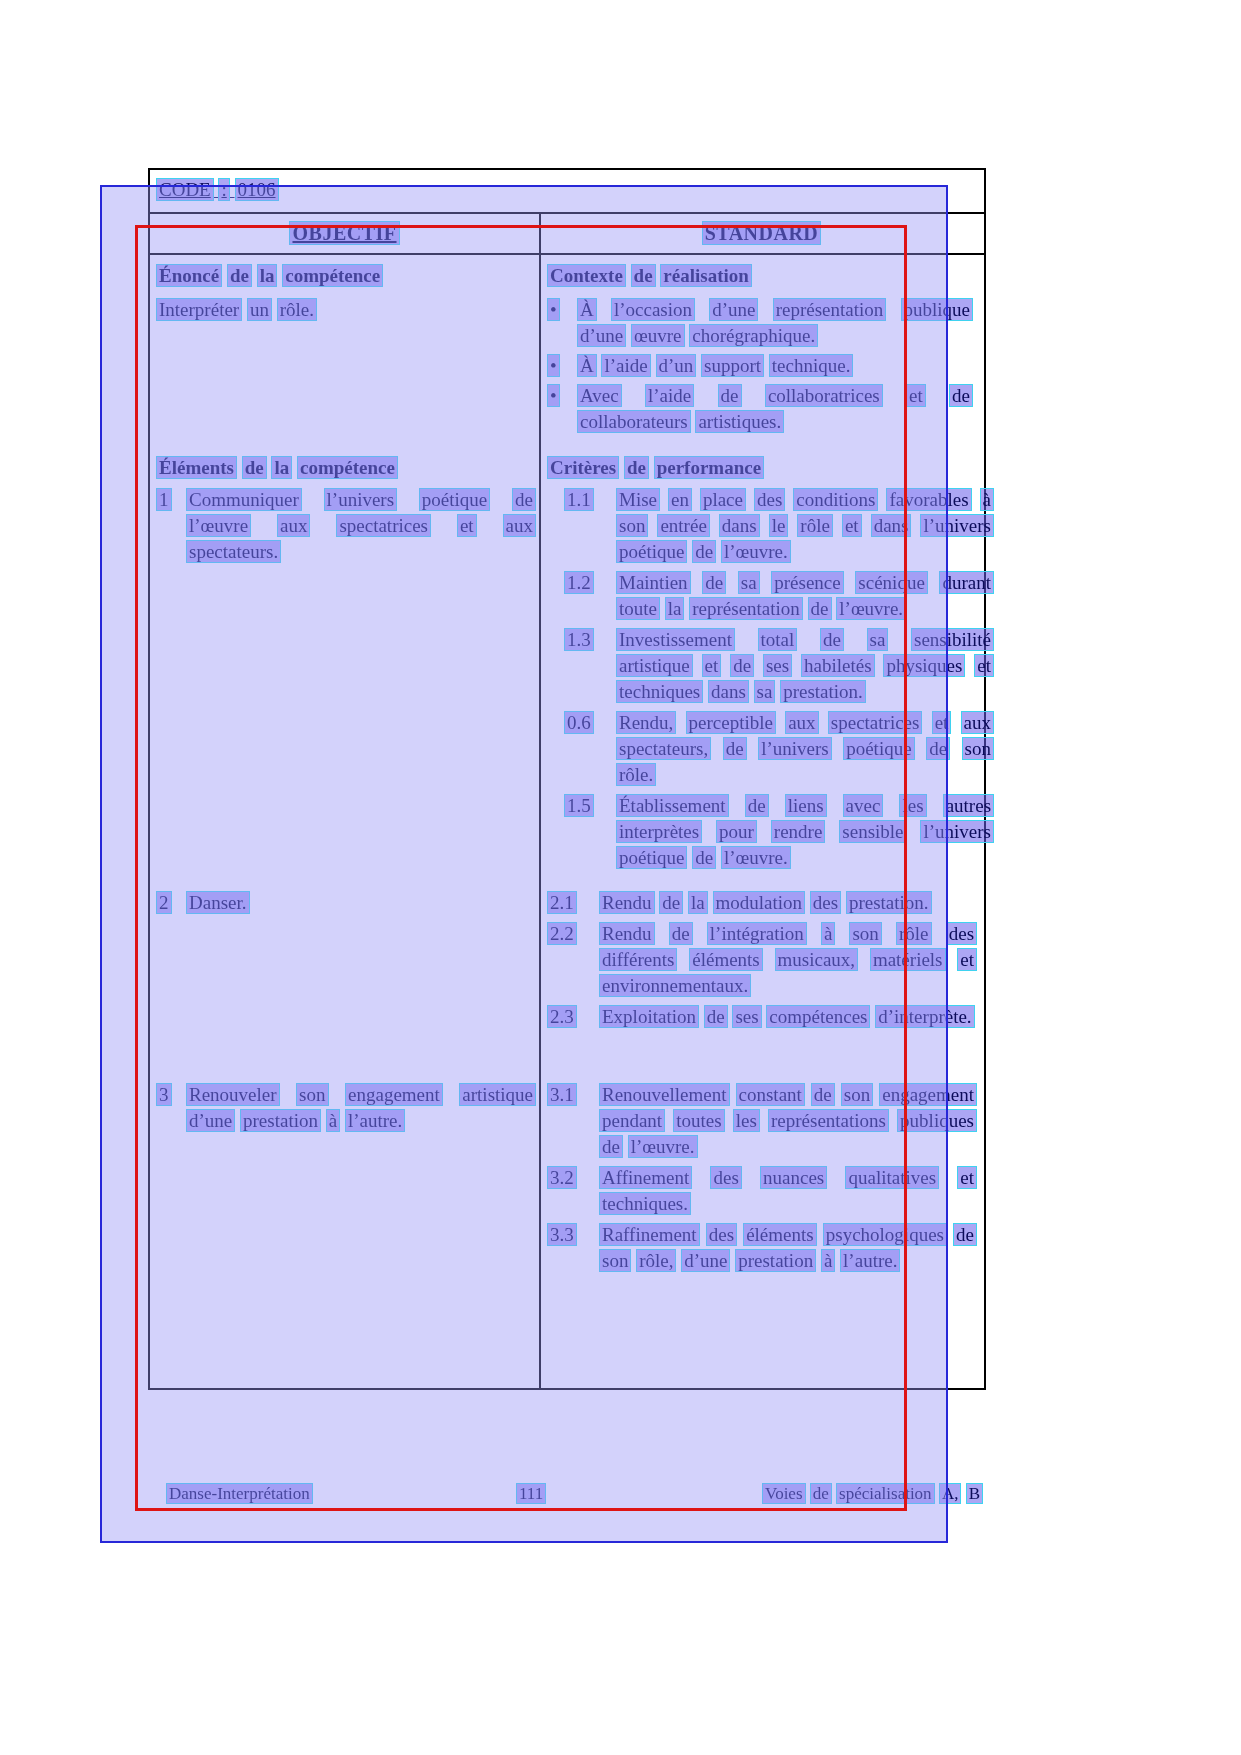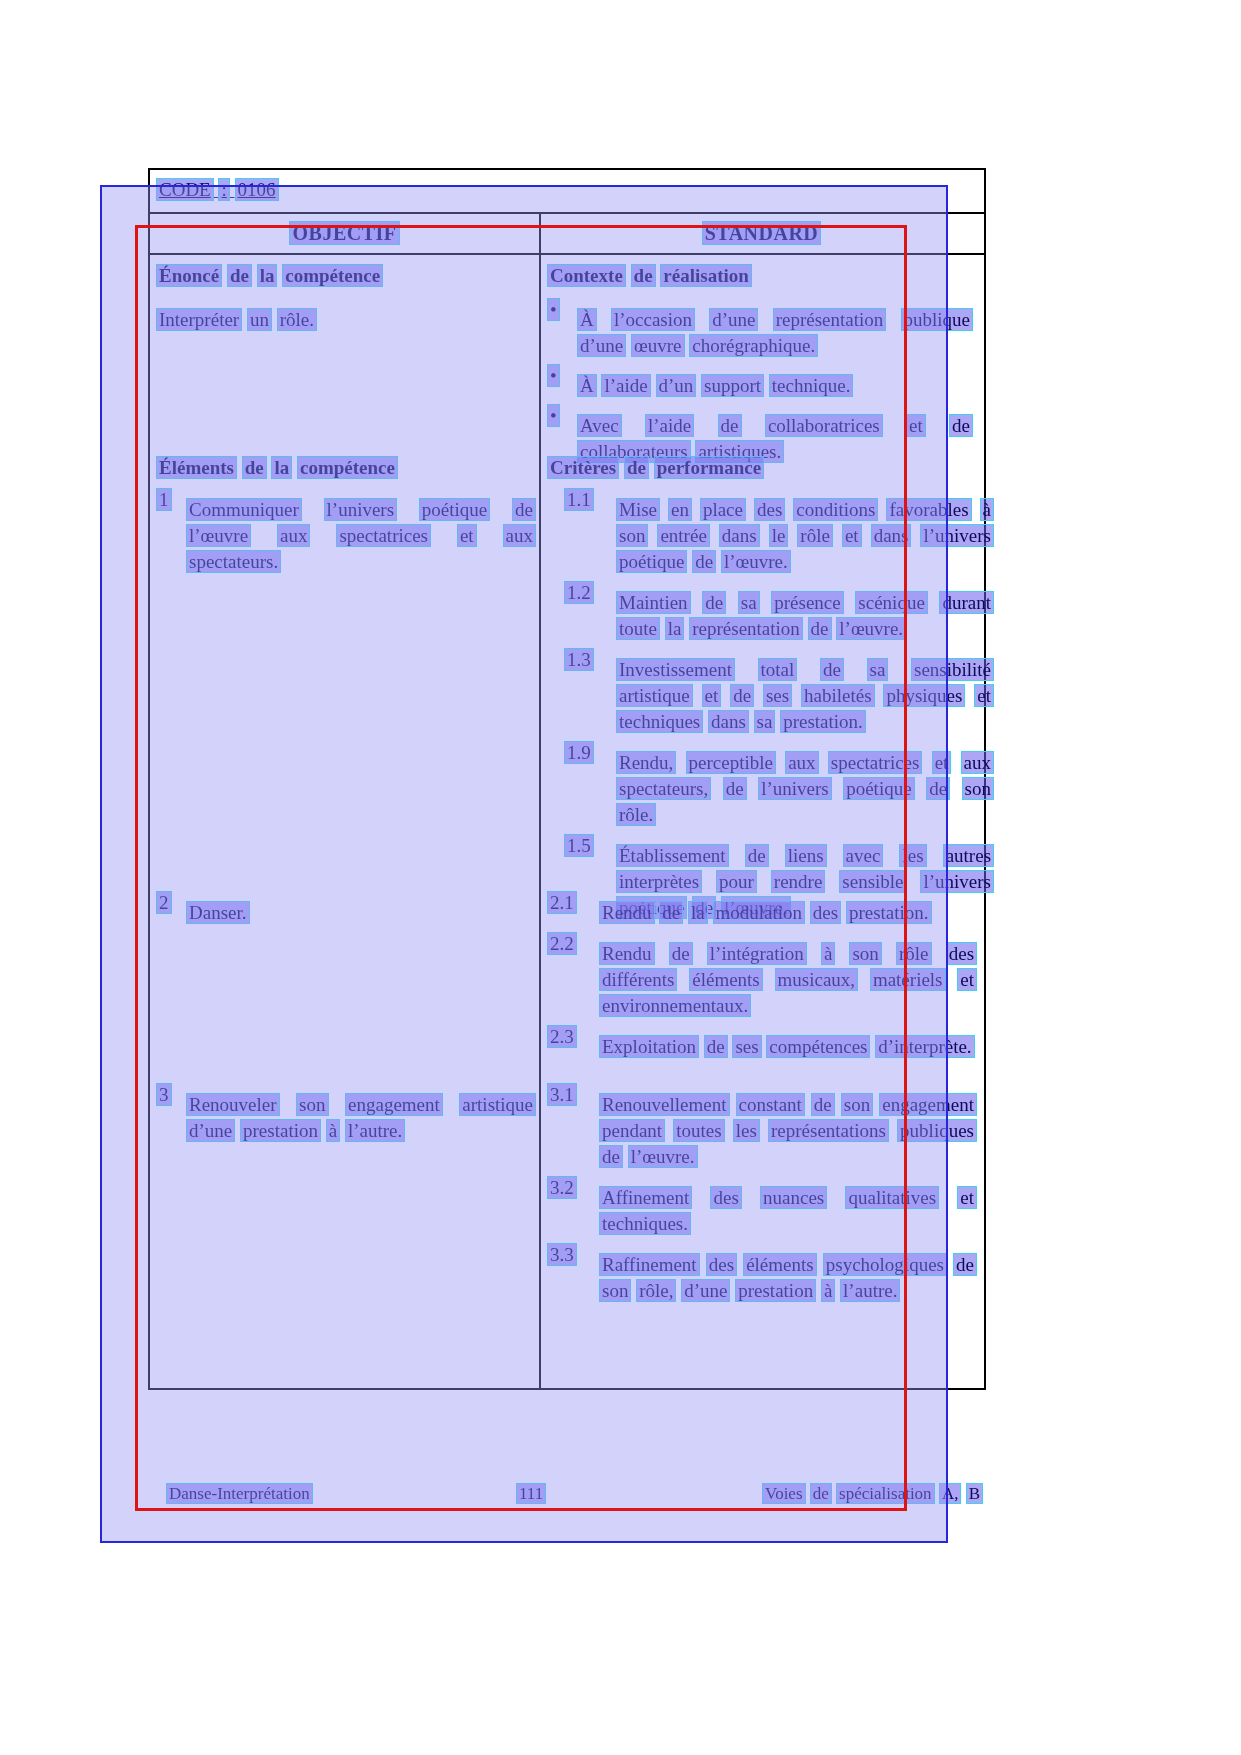--- a/index.html
+++ b/index.html
@@ -20,33 +20,33 @@
     border-bottom:2px solid #000000; box-sizing:border-box;
     font-size:19px; line-height:26px; padding:7px 0 0 6px;
   }
   .code-row .words { text-decoration:underline; text-decoration-color:#0c0c5a; }
   .head-row {
     position:absolute; left:0; top:44px; right:0; height:41px;
     border-bottom:2px solid #000000; box-sizing:border-box; display:flex;
   }
   .head-cell { display:flex; align-items:center; justify-content:center;
     font-weight:bold; font-size:20px; letter-spacing:0.5px; }
-  .head-cell.hc-left { width:389px; }
+  .head-cell.hc-left { width:389px;text-decoration:underline; }
   .head-cell.hc-right { flex:1; }
   .col-divider {
     position:absolute; left:389px; top:44px; bottom:0; width:2px;
     background:#000000;
   }
   .tbody {
     position:absolute; left:0; top:87px; right:0; bottom:0;
     font-size:19px; line-height:26px;
   }
   .blk { position:absolute; }
   .sec-heading { font-weight:bold; white-space:nowrap; }
-  .jtext { text-align:justify;margin-top:10px; }
+  .jtext { text-align:justify; }
 
   #b-lh1 { left:6px;   top:6px; }
   #b-rh1 { left:397px; top:6px; }
   #b-lt1 { left:6px;   top:40px;  width:368px; }
   #b-bullets { left:397px; top:40px; width:426px; }
   #b-lh2 { left:6px;   top:198px; }
   #b-rh2 { left:397px; top:198px; }
   #b-el1 { left:6px;   top:230px; width:380px; }
   #b-cg1 { left:414px; top:230px; width:430px; }
   #b-el2 { left:6px;   top:633px; width:380px; }
@@ -152,21 +152,21 @@
         </div>
         <div class="crit">
           <div class="cnum words"><span class="w">1.2</span> </div>
           <div class="jtext words"><span class="w">Maintien</span> <span class="w">de</span> <span class="w">sa</span> <span class="w">présence</span> <span class="w">scénique</span> <span class="w">durant</span> <span class="w">toute</span> <span class="w">la</span> <span class="w">représentation</span> <span class="w">de</span> <span class="w">l’œuvre.</span> </div>
         </div>
         <div class="crit">
           <div class="cnum words"><span class="w">1.3</span> </div>
           <div class="jtext words"><span class="w">Investissement</span> <span class="w">total</span> <span class="w">de</span> <span class="w">sa</span> <span class="w">sensibilité</span> <span class="w">artistique</span> <span class="w">et</span> <span class="w">de</span> <span class="w">ses</span> <span class="w">habiletés</span> <span class="w">physiques</span> <span class="w">et</span> <span class="w">techniques</span> <span class="w">dans</span> <span class="w">sa</span> <span class="w">prestation.</span> </div>
         </div>
         <div class="crit">
-          <div class="cnum words"><span class="w">1.9</span> </div>
+          <div class="cnum words"><span class="w">0.6</span> </div>
           <div class="jtext words"><span class="w">Rendu,</span> <span class="w">perceptible</span> <span class="w">aux</span> <span class="w">spectatrices</span> <span class="w">et</span> <span class="w">aux</span> <span class="w">spectateurs,</span> <span class="w">de</span> <span class="w">l’univers</span> <span class="w">poétique</span> <span class="w">de</span> <span class="w">son</span> <span class="w">rôle.</span> </div>
         </div>
         <div class="crit">
           <div class="cnum words"><span class="w">1.5</span> </div>
           <div class="jtext words"><span class="w">Établissement</span> <span class="w">de</span> <span class="w">liens</span> <span class="w">avec</span> <span class="w">les</span> <span class="w">autres</span> <span class="w">interprètes</span> <span class="w">pour</span> <span class="w">rendre</span> <span class="w">sensible</span> <span class="w">l’univers</span> <span class="w">poétique</span> <span class="w">de</span> <span class="w">l’œuvre.</span> </div>
         </div>
       </div>
 
       <div class="blk elem" id="b-el2">
         <div class="cnum words"><span class="w">2</span> </div>

